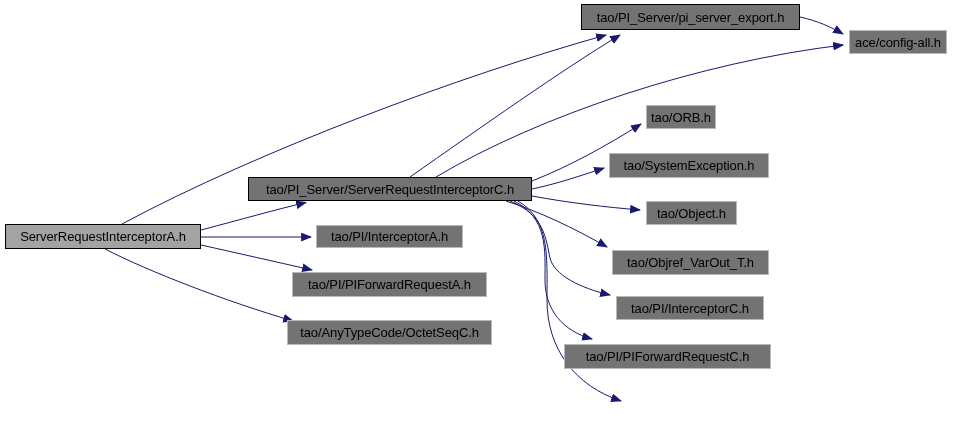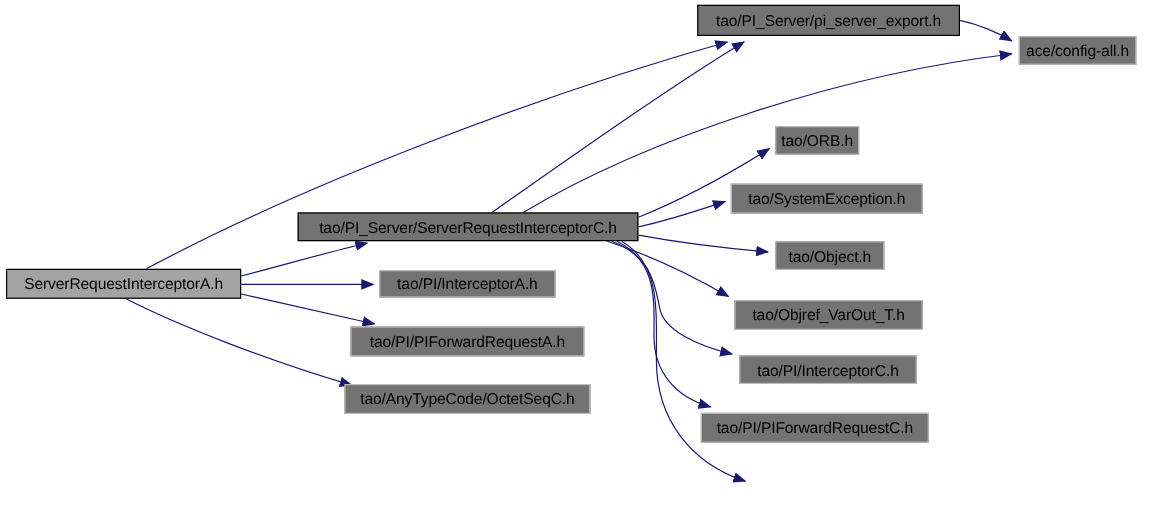--- a/index.html
+++ b/index.html
@@ -87,21 +87,21 @@
   <div class="node" style="left:646px; top:105px; width:70px;  height:24px">tao/ORB.h</div>
 
   <div class="node" style="left:646px; top:201px; width:91px;  height:24px">tao/Object.h</div>
 
   <div class="node" style="left:609px; top:153px; width:160px; height:25px">tao/SystemException.h</div>
 
   <div class="node" style="left:616px; top:296px; width:148px; height:24px">tao/PI/InterceptorC.h</div>
 
   <div class="node" style="left:612px; top:250px; width:157px; height:25px">tao/Objref_VarOut_T.h</div>
 
-  <div class="node" style="left:584px; top:344px; width:190px; height:25px">tao/PI/PIForwardRequestC.h</div>
+  <div class="node" style="left:564px; top:344px; width:207px; height:25px">tao/PI/PIForwardRequestC.h</div>
 
 
   <div class="node" style="left:316px; top:225px; width:147px; height:23px">tao/PI/InterceptorA.h</div>
 
   <div class="node" style="left:292px; top:272px; width:195px; height:25px">tao/PI/PIForwardRequestA.h</div>
 
   <div class="node" style="left:287px; top:320px; width:205px; height:25px">tao/AnyTypeCode/OctetSeqC.h</div>
 
 </div>
 

